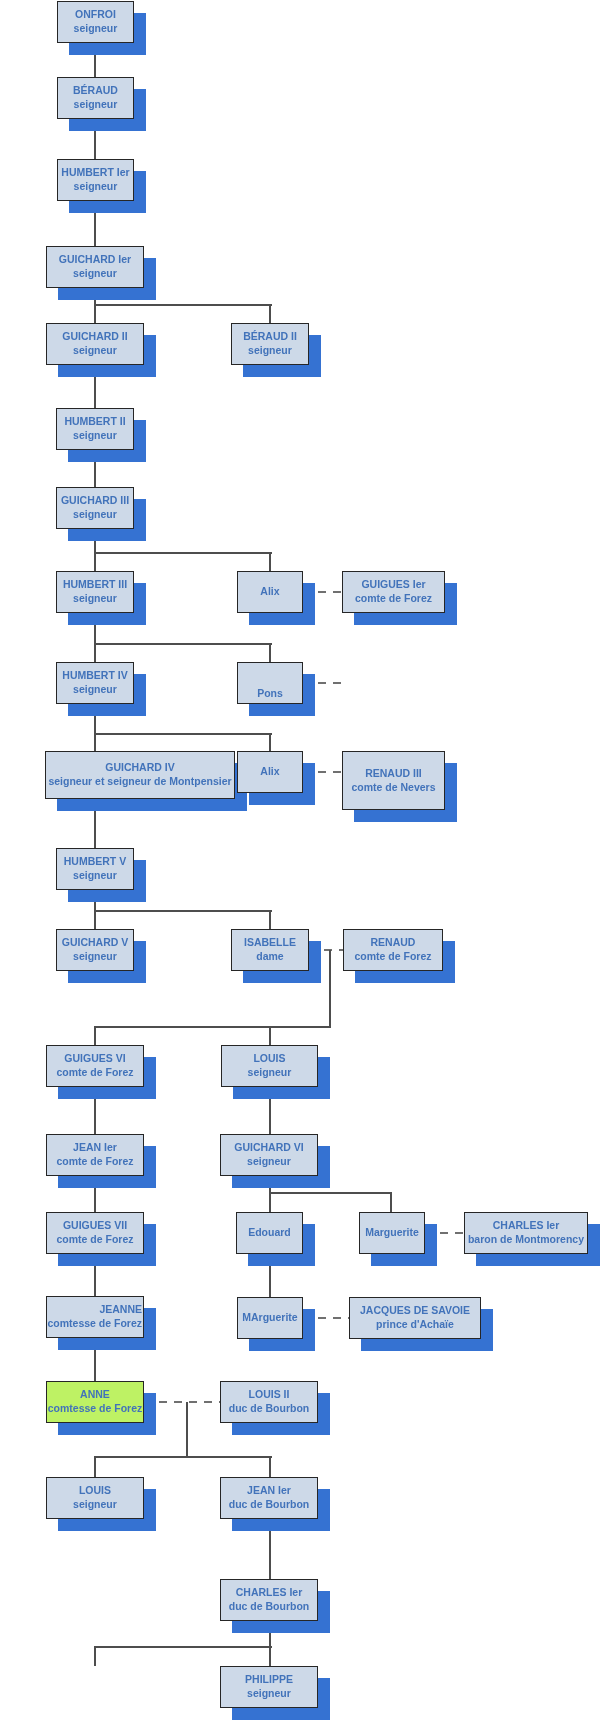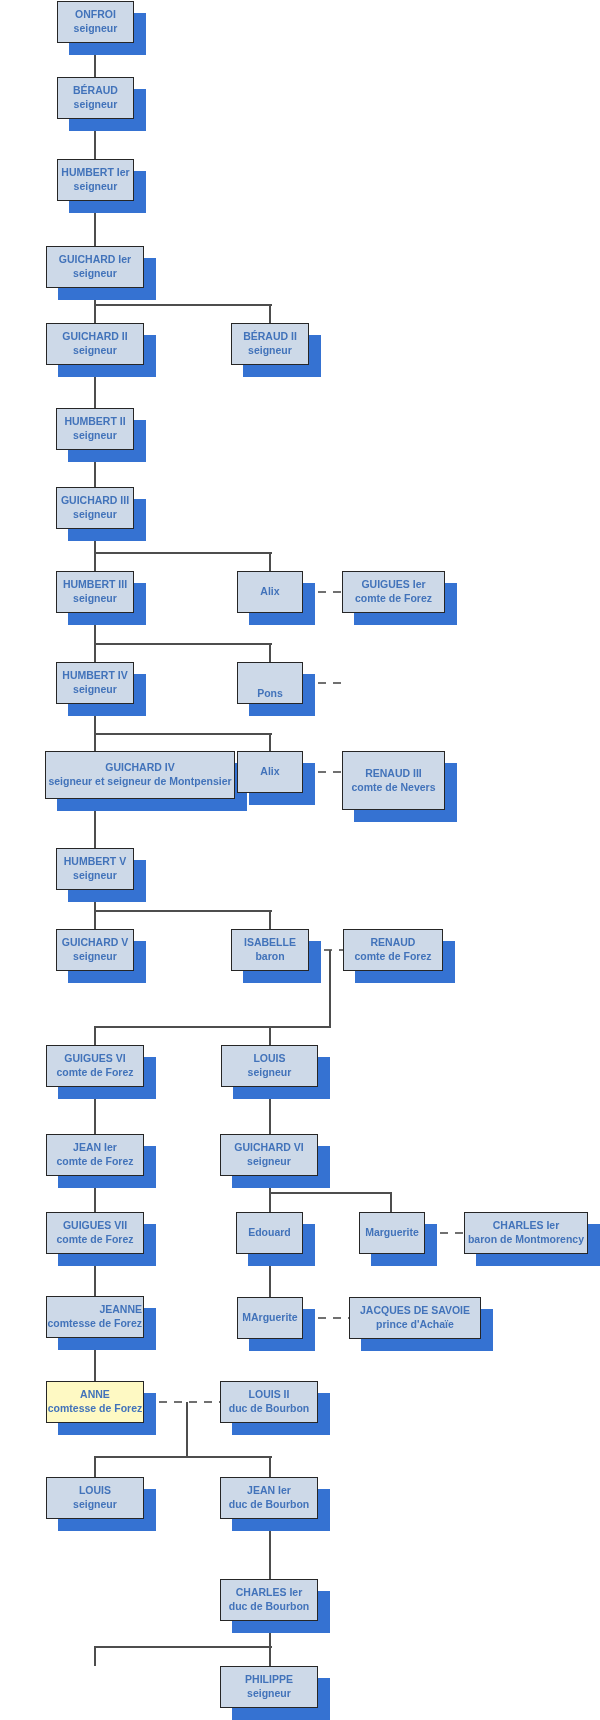--- a/index.html
+++ b/index.html
@@ -141,21 +141,21 @@
     <div class="node" style="left: 56px; top: 848px; width: 78px; height: 42px; background: rgb(205, 217, 232); border-color: rgb(38, 38, 38); box-shadow: rgb(53, 114, 210) 12px 12px 0px 0px; color: rgb(66, 115, 186);">
       <span class="nm">HUMBERT V</span>
       <span class="tl">seigneur</span>
     </div>
     <div class="node" style="left: 56px; top: 929px; width: 78px; height: 42px; background: rgb(205, 217, 232); border-color: rgb(38, 38, 38); box-shadow: rgb(53, 114, 210) 12px 12px 0px 0px; color: rgb(66, 115, 186);">
       <span class="nm">GUICHARD V</span>
       <span class="tl">seigneur</span>
     </div>
     <div class="node" style="left: 231px; top: 929px; width: 78px; height: 42px; background: rgb(205, 217, 232); border-color: rgb(38, 38, 38); box-shadow: rgb(53, 114, 210) 12px 12px 0px 0px; color: rgb(66, 115, 186);">
       <span class="nm">ISABELLE</span>
-      <span class="tl">baron</span>
+      <span class="tl">dame</span>
     </div>
     <div class="node" style="left: 343px; top: 929px; width: 100px; height: 42px; background: rgb(205, 217, 232); border-color: rgb(38, 38, 38); box-shadow: rgb(53, 114, 210) 12px 12px 0px 0px; color: rgb(66, 115, 186);">
       <span class="nm">RENAUD</span>
       <span class="tl">comte de Forez</span>
     </div>
     <div class="node" style="left: 46px; top: 1045px; width: 98px; height: 42px; background: rgb(205, 217, 232); border-color: rgb(38, 38, 38); box-shadow: rgb(53, 114, 210) 12px 12px 0px 0px; color: rgb(66, 115, 186);">
       <span class="nm">GUIGUES VI</span>
       <span class="tl">comte de Forez</span>
     </div>
     <div class="node" style="left: 221px; top: 1045px; width: 97px; height: 42px; background: rgb(205, 217, 232); border-color: rgb(38, 38, 38); box-shadow: rgb(53, 114, 210) 12px 12px 0px 0px; color: rgb(66, 115, 186);">
@@ -188,21 +188,21 @@
       <span class="nm">JEANNE</span>
       <span class="tl">comtesse de Forez</span>
     </div>
     <div class="node" style="left: 237px; top: 1297px; width: 66px; height: 42px; background: rgb(205, 217, 232); border-color: rgb(38, 38, 38); box-shadow: rgb(53, 114, 210) 12px 12px 0px 0px; color: rgb(66, 115, 186);">
       <span class="nm">MArguerite</span>
     </div>
     <div class="node" style="left: 349px; top: 1297px; width: 132px; height: 42px; background: rgb(205, 217, 232); border-color: rgb(38, 38, 38); box-shadow: rgb(53, 114, 210) 12px 12px 0px 0px; color: rgb(66, 115, 186);">
       <span class="nm">JACQUES DE SAVOIE</span>
       <span class="tl">prince d'Achaïe</span>
     </div>
-    <div class="node" style="left: 46px; top: 1381px; width: 98px; height: 42px; background: #fef9c3; border-color: rgb(38, 38, 38); box-shadow: rgb(53, 114, 210) 12px 12px 0px 0px; color: rgb(66, 115, 186);">
+    <div class="node" style="left: 46px; top: 1381px; width: 98px; height: 42px; background: #bef264; border-color: rgb(38, 38, 38); box-shadow: rgb(53, 114, 210) 12px 12px 0px 0px; color: rgb(66, 115, 186);">
       <span class="nm">ANNE</span>
       <span class="tl">comtesse de Forez</span>
     </div>
     <div class="node" style="left: 220px; top: 1381px; width: 98px; height: 42px; background: rgb(205, 217, 232); border-color: rgb(38, 38, 38); box-shadow: rgb(53, 114, 210) 12px 12px 0px 0px; color: rgb(66, 115, 186);">
       <span class="nm">LOUIS II</span>
       <span class="tl">duc de Bourbon</span>
     </div>
     <div class="node" style="left: 46px; top: 1477px; width: 98px; height: 42px; background: rgb(205, 217, 232); border-color: rgb(38, 38, 38); box-shadow: rgb(53, 114, 210) 12px 12px 0px 0px; color: rgb(66, 115, 186);">
       <span class="nm">LOUIS</span>
       <span class="tl">seigneur</span>

